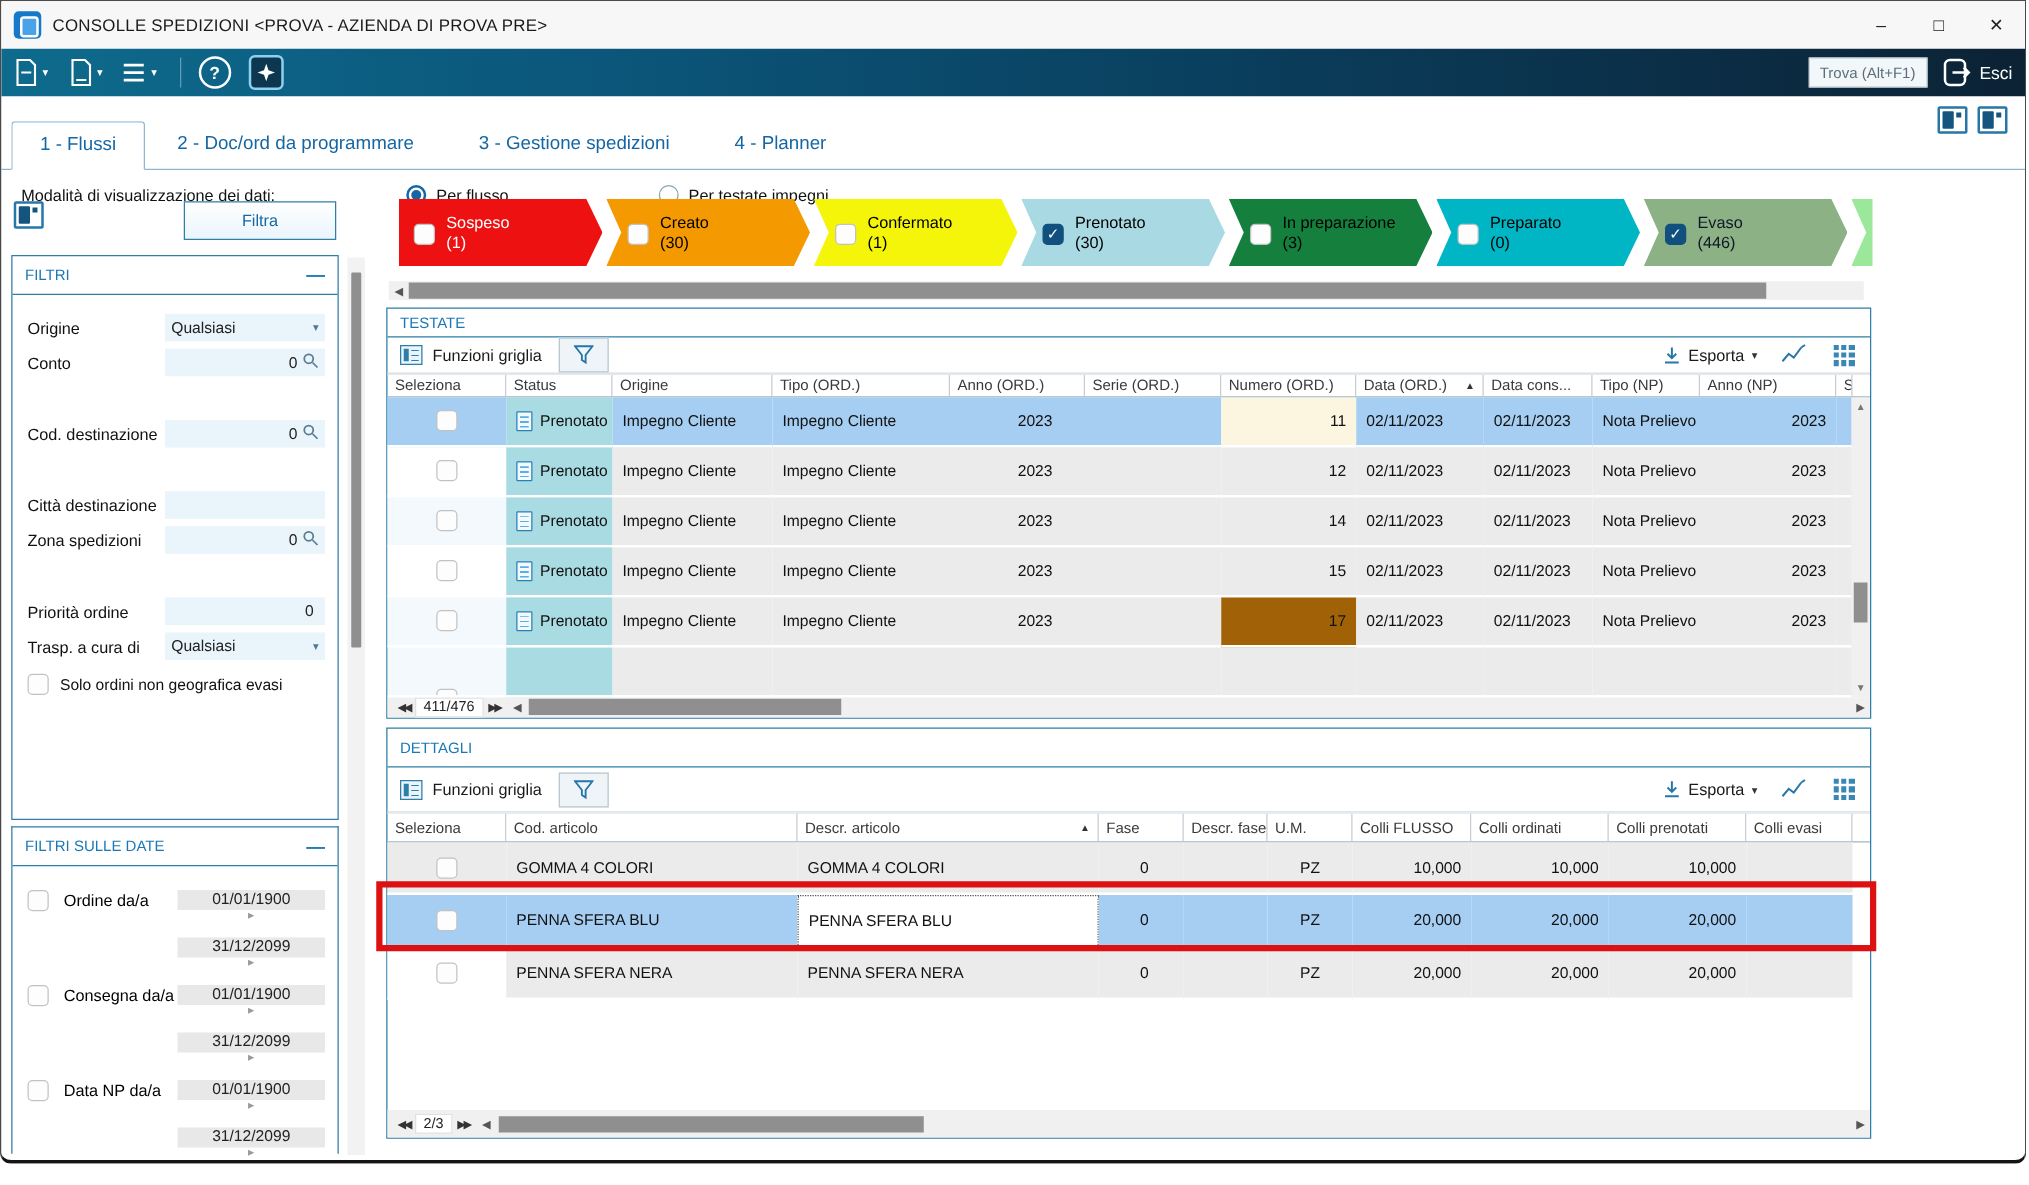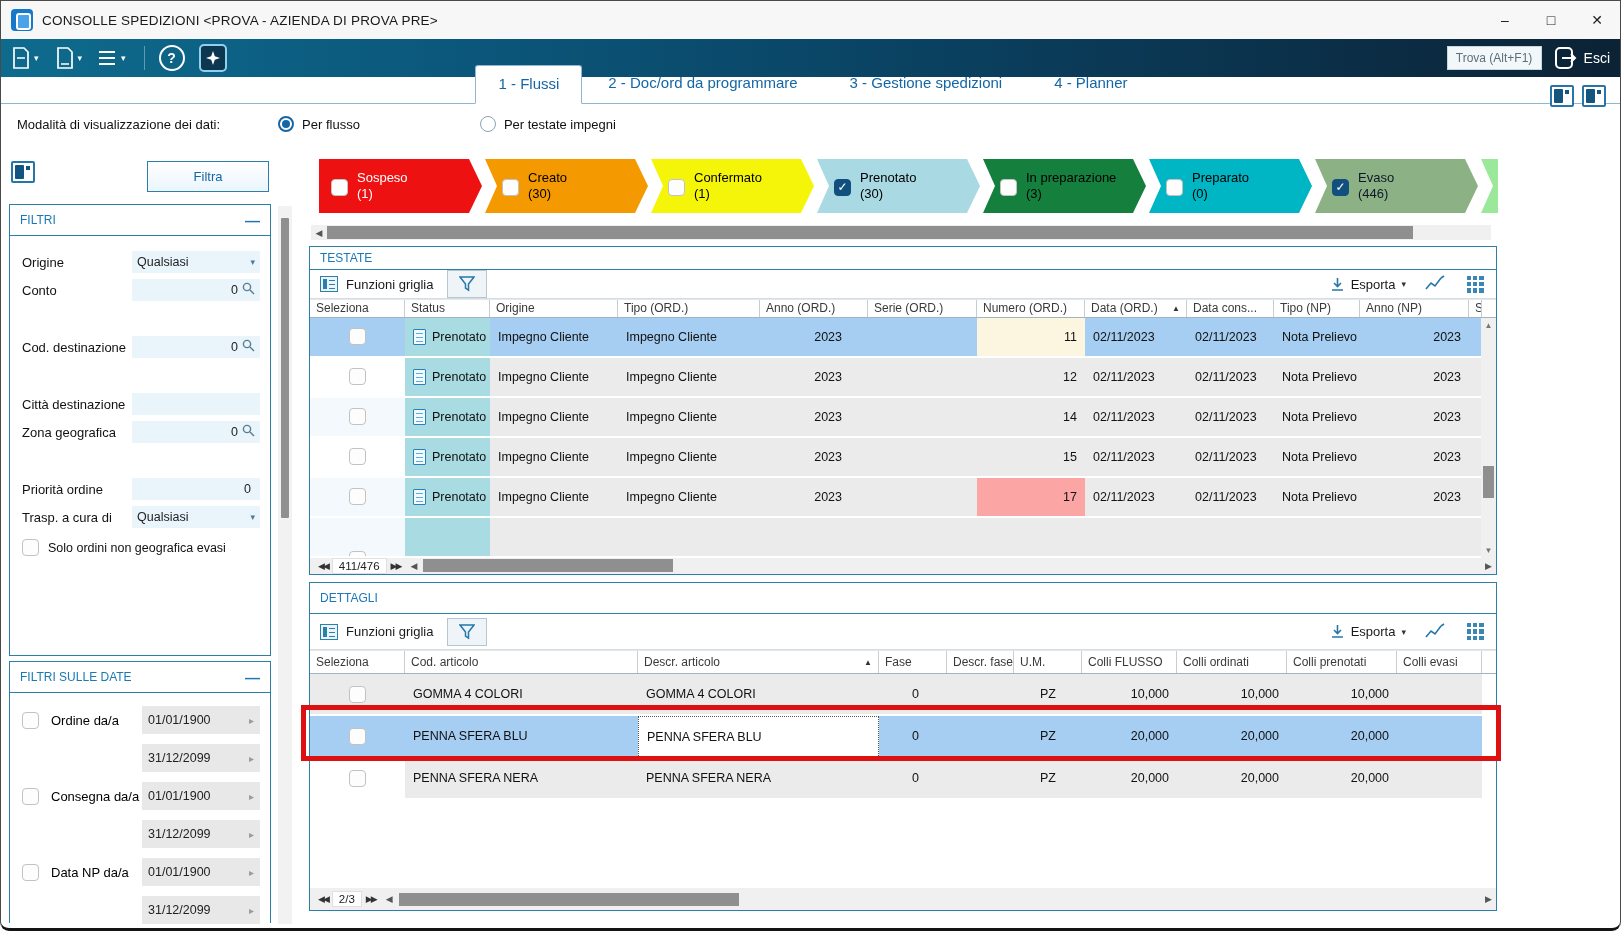--- a/index.html
+++ b/index.html
@@ -21,31 +21,31 @@
   .caret-w { font-size:9px; color:#fff; margin-left:3px; }
   .tb-sep { width:1px; height:24px; background:rgba(255,255,255,.35); margin:0 14px 0 2px; }
   .helpico { width:26px; height:26px; border-radius:50%; border:2px solid #fff; display:flex; align-items:center; justify-content:center;
              font-size:14px; font-weight:bold; color:#fff; margin-right:14px; }
   .sparkbox { width:28px; height:28px; border:2px solid #8fd0f0; border-radius:5px; background:#0d3750; display:flex; align-items:center; justify-content:center; }
   .trova { margin-left:auto; width:95px; height:24px; background:#f2f7fa; border:1px solid #c9d6dd; color:#5d6f7a; font-size:12px;
            display:flex; align-items:center; justify-content:center; margin-right:12px; }
   .esci { display:flex; align-items:center; gap:6px; font-size:14px; color:#fff; }
 
   
-  .tabrow { height:27px; display:flex; align-items:flex-end; border-bottom:1px solid #8fb7d2; padding-left:8px; position:relative;justify-content:center; }
+  .tabrow { height:59px; display:flex; align-items:flex-end; border-bottom:1px solid #8fb7d2; padding-left:8px; position:relative; }
   .tab { font-size:15px; color:#1566a4; padding:9px 26px 10px; cursor:default; }
   .tab.active { border:1px solid #8fb7d2; border-bottom:1px solid #fff; margin-bottom:-1px; border-radius:3px 3px 0 0;
                 background:#fff; color:#1566a4; padding:9px 22px 11px; }
   .tabicons { position:absolute; right:14px; top:8px; display:flex; gap:8px; }
   .panelico { width:24px; height:22px; border:2px solid #2677a8; background:#fff; border-radius:2px; position:relative; }
   .panelico::after { content:""; position:absolute; left:2px; top:2px; bottom:2px; width:9px; background:#14557f; border-radius:1px; }
   .panelico::before { content:""; position:absolute; right:3px; top:3px; width:4px; height:4px; background:#14557f; }
 
   
-  .moderow { height:40px; display:flex; align-items:center; font-size:13px; color:#111; padding-left:16px; }
+  .moderow { height:40px; display:flex; align-items:center; font-size:13px; color:#111; padding-left:16px;gap:47px; }
   .radio { width:16px; height:16px; border-radius:50%; border:1px solid #8aa5b5; background:#fff; margin-right:8px; position:relative; flex:0 0 auto;}
   .radio.sel { border:2px solid #1566a4; }
   .radio.sel::after { content:""; position:absolute; inset:2px; border-radius:50%; background:#1566a4; }
   .radio-opt { display:flex; align-items:center; margin-left:58px; }
   .radio-opt.second { margin-left:120px; }
 
   
   .flow { position:absolute; left:318px; top:158px; width:1179px; height:54px; display:flex; overflow:hidden; }
   .chev { flex:0 0 163px; height:54px; margin-right:3px; display:flex; align-items:center; padding-left:17px; gap:9px;
           clip-path:polygon(12px 50%, 0 0, calc(100% - 13px) 0, 100% 50%, calc(100% - 13px) 100%, 0 100%); }
@@ -66,21 +66,21 @@
   #fdate  { left:8px; top:660px; width:262px; height:262px; border-bottom:none; }
   .f-row { display:flex; align-items:center; height:28px; padding:0 10px 0 12px; font-size:13px; color:#111; }
   .f-row.gap { margin-top:29px; }
   .f-label { flex:1; }
   .f-ctl { width:128px; height:22px; background:#e9f4fb; display:flex; align-items:center; padding:0 5px; font-size:12.5px; color:#222; }
   .f-ctl .val { flex:1; }
   .f-ctl .num { flex:1; text-align:right; padding-right:4px; }
   .carets { font-size:9px; color:#4a7a9b; }
   .f-check { display:flex; align-items:center; gap:9px; padding:6px 10px 0 12px; font-size:12.5px; color:#111; margin-top:2px;}
   .d-row { display:flex; align-items:center; height:38px; padding:0 10px 0 12px; font-size:13px; }
-  .d-date { margin-left:auto; width:118px; height:28px; background:#e8e8e8; display:flex; align-items:center; padding:0 6px; font-size:12.5px; color:#222; }
+  .d-date { margin-left:auto; width:118px; height:16px; background:#e8e8e8; display:flex; align-items:center; padding:0 6px; font-size:12.5px; color:#222;flex-direction:column; }
   .d-date .dv { flex:1; }
   .d-date .chev-r { color:#9a9a9a; font-size:10px; }
   .side-scroll { position:absolute; left:277px; top:205px; width:14px; height:718px; background:#f2f2f2; }
   .side-scroll .thumb { position:absolute; left:3px; top:12px; width:8px; height:300px; background:#8f8f8f; border-radius:1px;}
 
   
   .hscroll-top { position:absolute; left:310px; top:224px; width:1180px; height:15px; background:#f0f0f0; display:flex; align-items:center; }
   .hscroll-top .arr { width:16px; text-align:center; font-size:9px; color:#555; }
   .hscroll-top .thumb { height:13px; width:1086px; background:#8f8f8f; }
 
@@ -302,21 +302,21 @@
               </svg></span>
           </div>
         </div>
         <div class="f-row gap">
           <span class="f-label">Città destinazione</span>
           <div class="f-ctl">
             <span class="val"></span>
           </div>
         </div>
         <div class="f-row">
-          <span class="f-label">Zona geografica</span>
+          <span class="f-label">Zona spedizioni</span>
           <div class="f-ctl">
             <span class="num">0</span>
             <span class="mag"><svg width="13" height="13" viewBox="0 0 13 13">
                 <circle cx="5" cy="5" r="3.6" fill="none" stroke="#5a7d92" stroke-width="1.4"></circle>
                 <path d="M8 8 L12 12" stroke="#5a7d92" stroke-width="1.4"></path>
               </svg></span>
           </div>
         </div>
         <div class="f-row gap">
           <span class="f-label">Priorità ordine</span>
@@ -563,21 +563,21 @@
             <span class="cb"></span>
           </div>
           <div class="gc statuscell" style="background: rgb(169, 220, 226);">
             <span class="doc-ico"></span>
             <span>Prenotato</span>
           </div>
           <div class="gc " style="background: rgb(235, 235, 235);">Impegno Cliente</div>
           <div class="gc " style="background: rgb(235, 235, 235);">Impegno Cliente</div>
           <div class="gc r" style="background: rgb(235, 235, 235); padding-right: 26px;">2023</div>
           <div class="gc " style="background: rgb(235, 235, 235);"></div>
-          <div class="gc r" style="background: #fca5a5;">17</div>
+          <div class="gc r" style="background: #a16207;">17</div>
           <div class="gc " style="background: rgb(235, 235, 235);">02/11/2023</div>
           <div class="gc " style="background: rgb(235, 235, 235);">02/11/2023</div>
           <div class="gc " style="background: rgb(235, 235, 235);">Nota Prelievo</div>
           <div class="gc r" style="background: rgb(235, 235, 235);">2023</div>
           <div class="gc " style="background: rgb(235, 235, 235);"></div>
         </div>
         <div class="grow t-grid sliver">
           <div class="gc c" style="background: rgb(243, 249, 253); align-items: flex-end;">
             <span class="cb" style="margin-bottom: -12px;"></span>
           </div>

